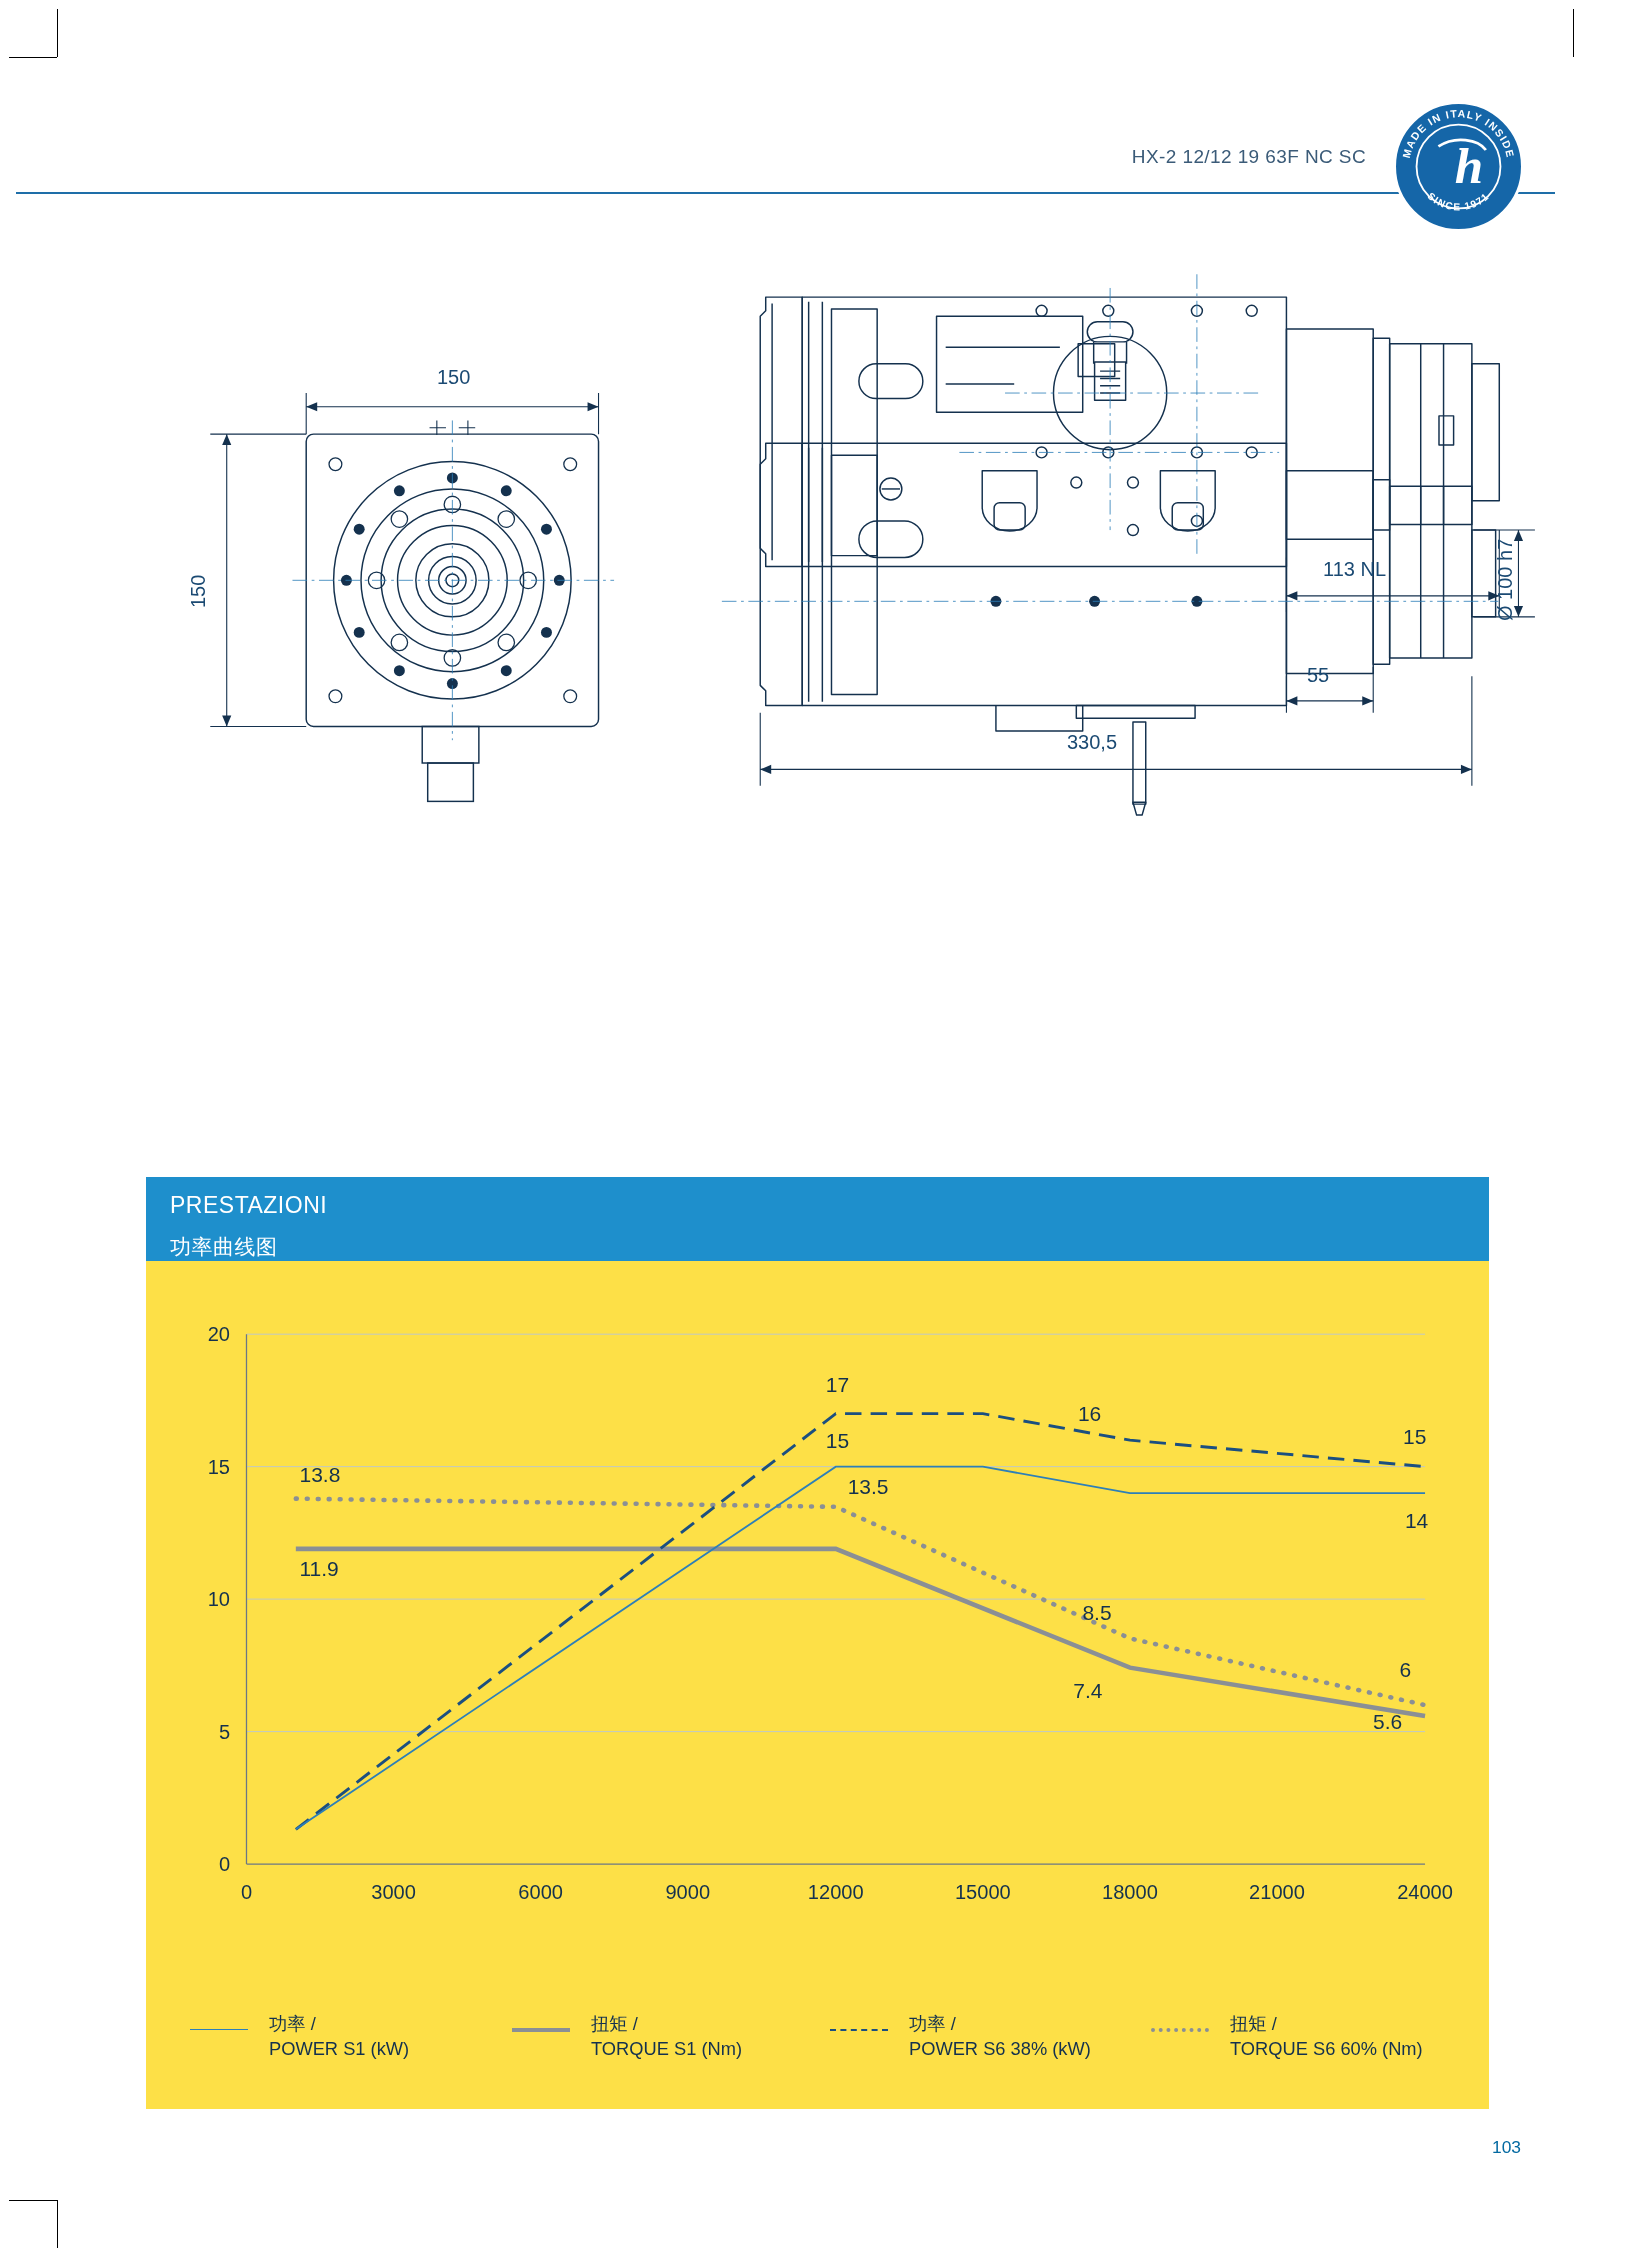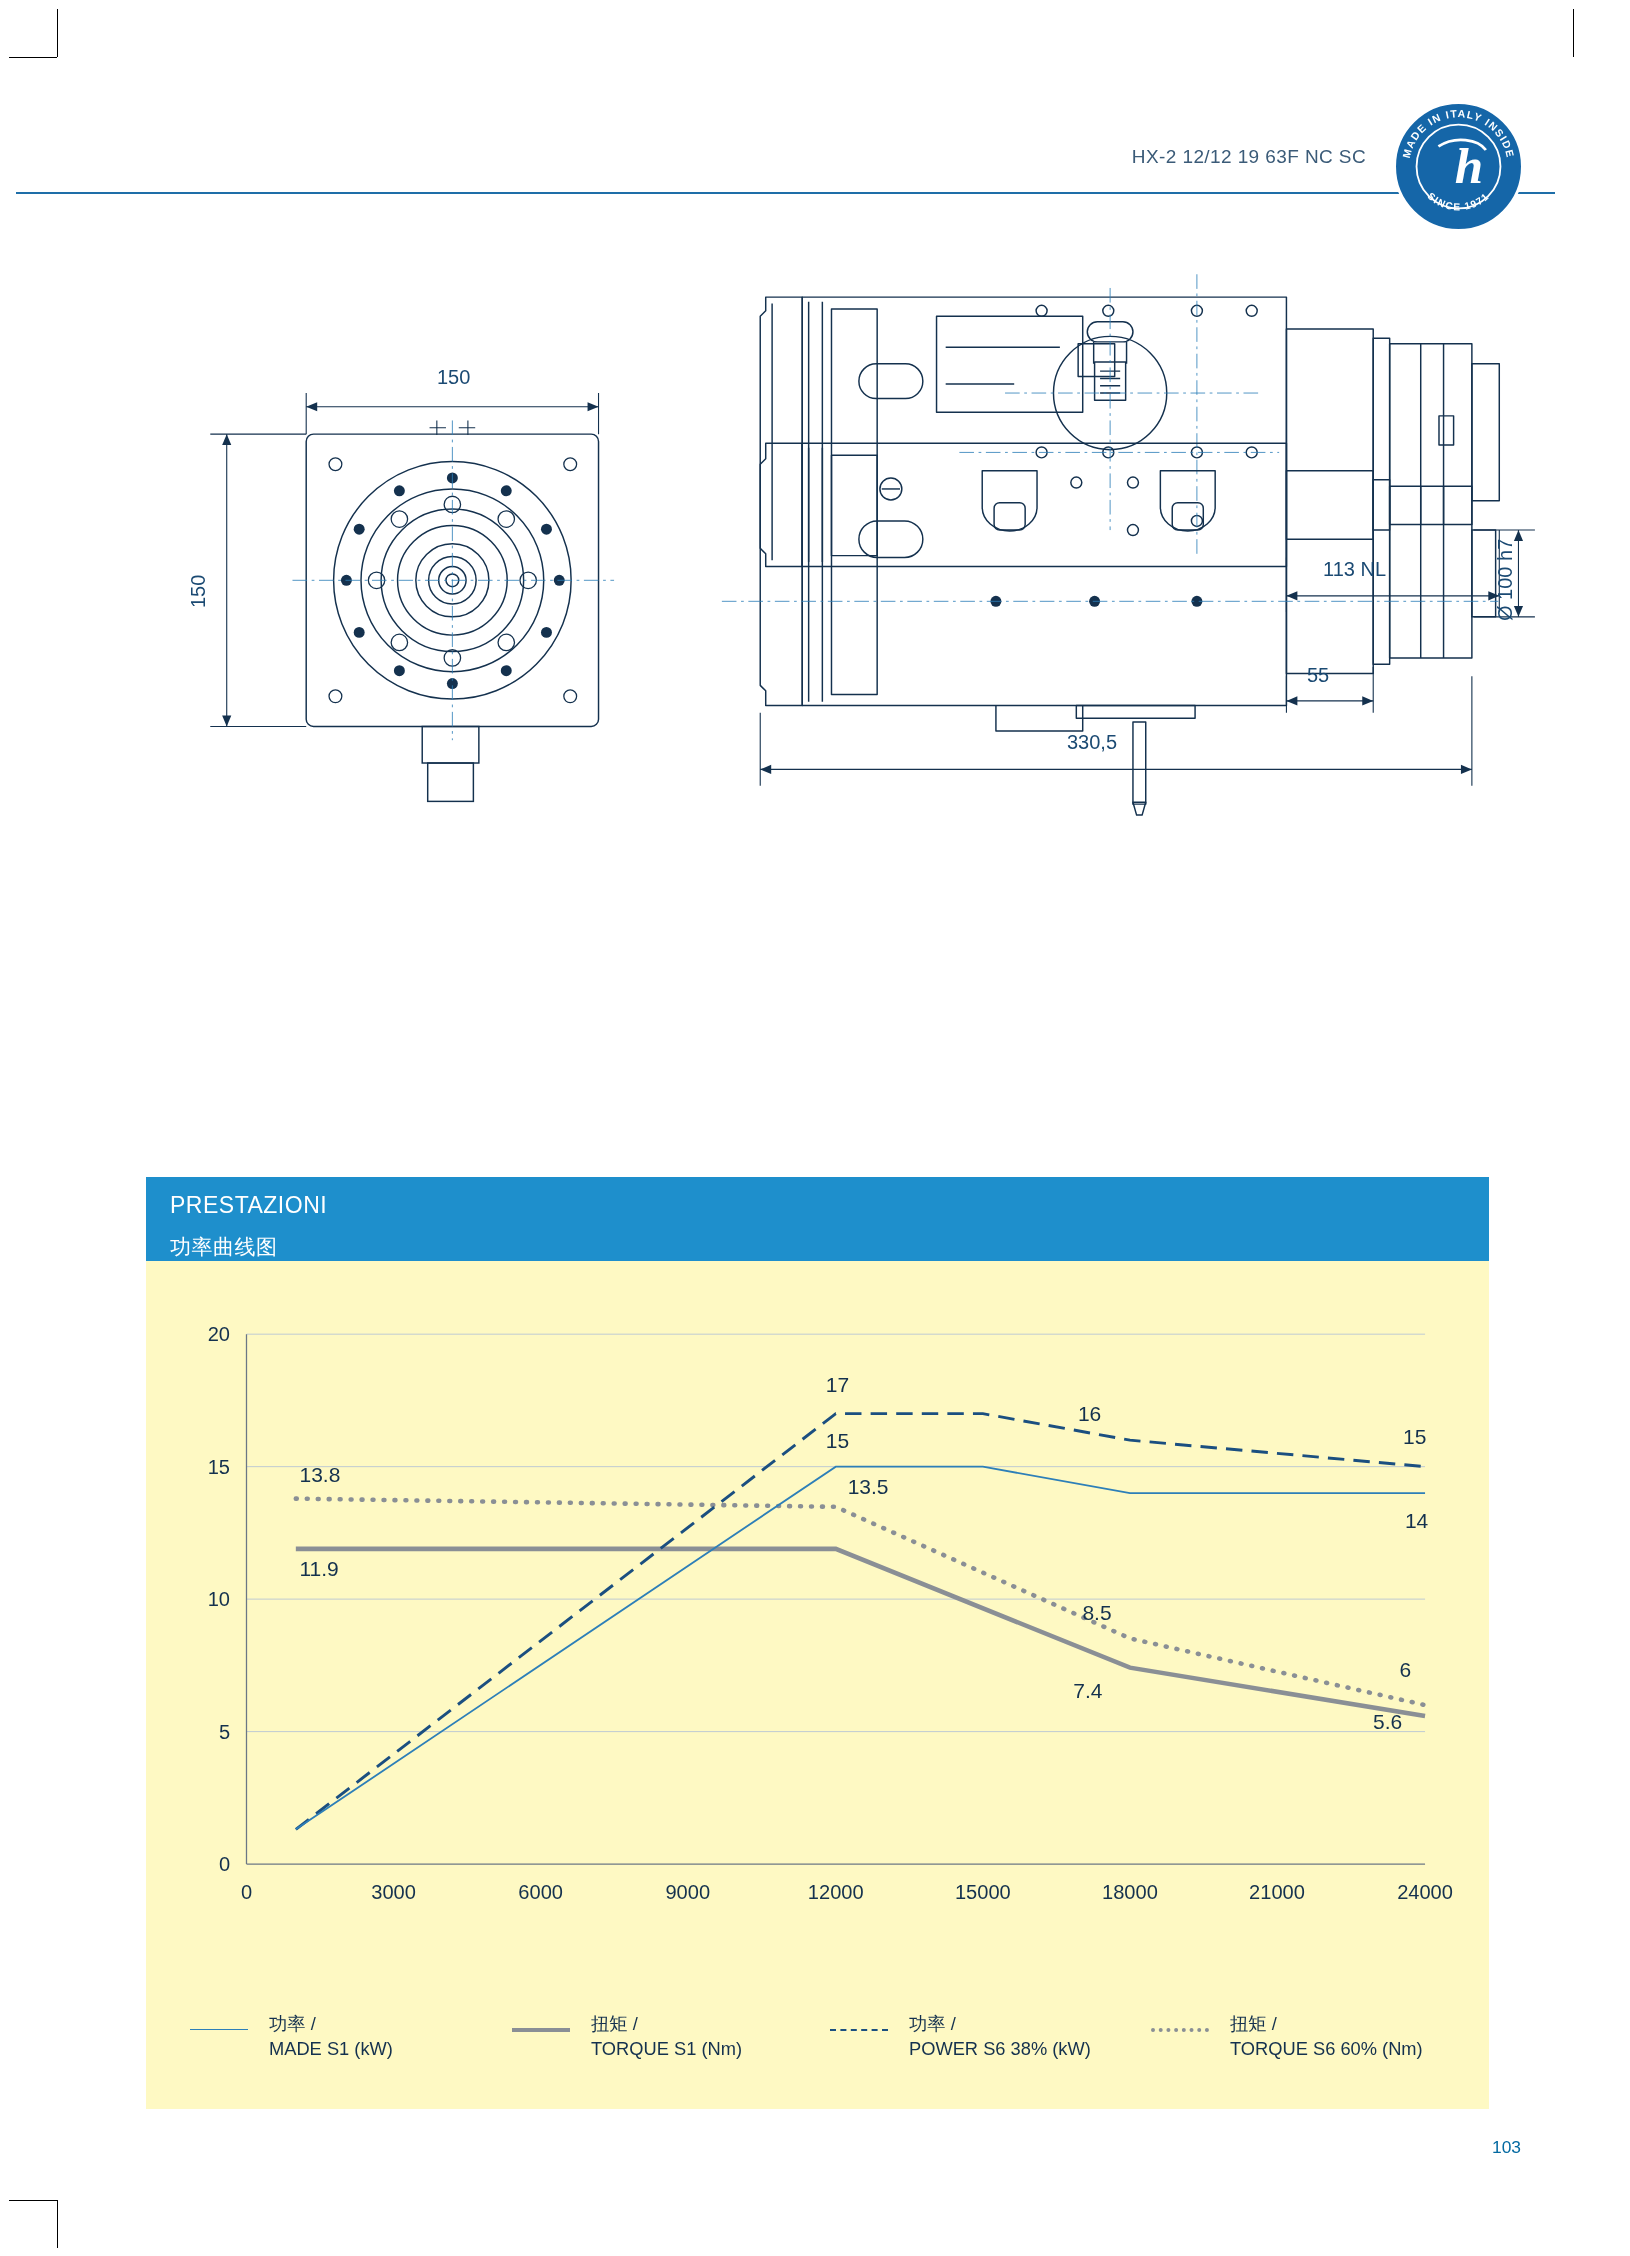--- a/index.html
+++ b/index.html
@@ -72,21 +72,21 @@
     transform-origin: left top;
   }
 
   
   .perf-panel {
     position: absolute;
     left: 146px;
     top: 1177px;
     width: 1343px;
     height: 932px;
-    background: #fef9c3;
+    background: #fde047;
   }
   .perf-header {
     position: absolute;
     left: 0;
     top: 0;
     width: 1343px;
     height: 84px;
     background: #1e8fcc;
   }
   .perf-header .t1 {
@@ -429,21 +429,21 @@
           <text x="1343" y="512">5.6</text>
         </g>
       </svg>
 
       <div class="legend">
 
         <div class="legend-item" style="left:0px;">
           <div class="swatch" style="background:transparent;border-top:1.8px solid #2d7fb8;height:0;top:20px;"></div>
           <div class="txt">
             <div>功率 /</div>
-            <div>MADE S1 (kW)</div>
+            <div>POWER S1 (kW)</div>
           </div>
         </div>
 
         <div class="legend-item" style="left:322px;">
           <div class="swatch" style="background:transparent;border-top:4.6px solid #8a8f95;height:0;top:19px;"></div>
           <div class="txt">
             <div>扭矩 /</div>
             <div>TORQUE S1 (Nm)</div>
           </div>
         </div>

